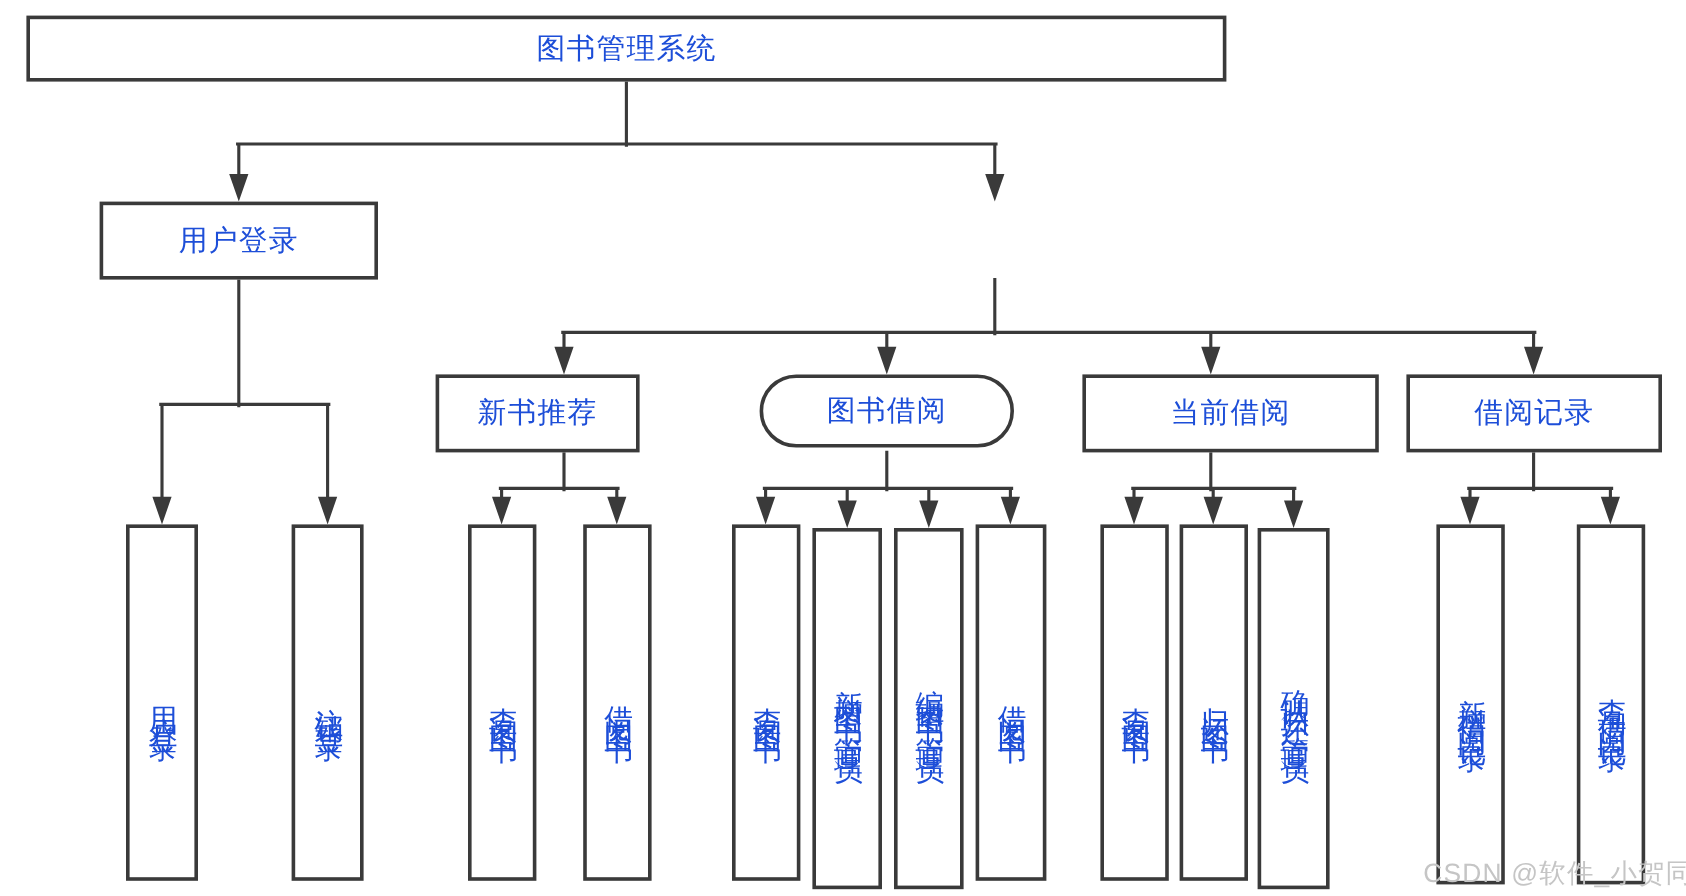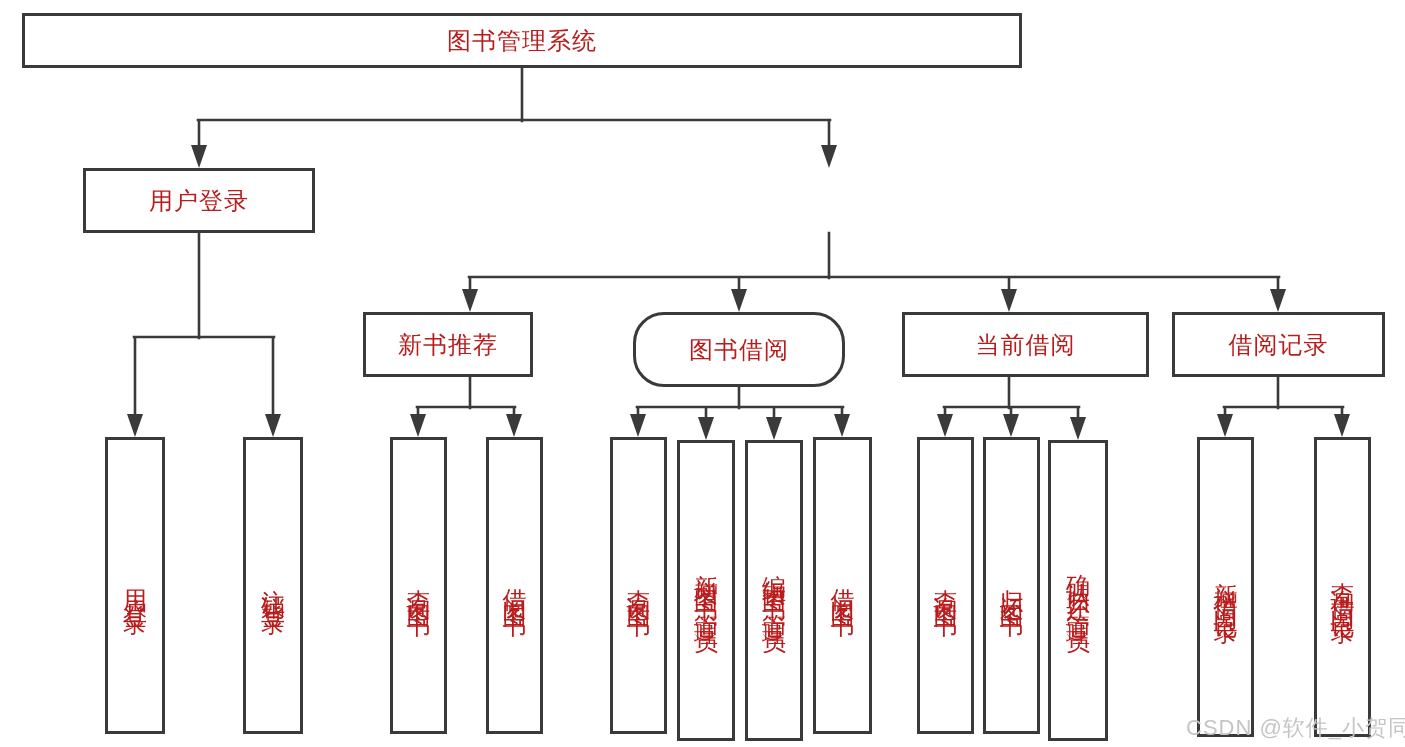--- a/index.html
+++ b/index.html
@@ -29,21 +29,21 @@
   }
   .wires .arrow {
     fill: #3a3a3a;
     stroke: none;
   }
   .node {
     position: absolute;
     box-sizing: border-box;
     background: #ffffff;
     border: 3px solid #3a3a3a;
-    color: #b91c1c;
+    color: #1d4ed8;
     display: flex;
     align-items: center;
     justify-content: center;
     line-height: 1;
     z-index: 2;
   }
   .node.h {
     font-size: 24px;
     letter-spacing: 1px;
   }
@@ -125,21 +125,21 @@
       M1070 417 L1086 417 L1078 440 Z
       M1217 414 L1233 414 L1225 437 Z
       M1334 414 L1350 414 L1342 437 Z"></path>
   </svg>
 
   <div class="node h" style="left:22px; top:13px; width:1000px; height:55px;">图书管理系统</div>
 
   <div class="node h" style="left:83px; top:168px; width:232px; height:65px;">用户登录</div>
 
   <div class="node h" style="left:363px; top:312px; width:170px; height:65px;">新书推荐</div>
-  <div class="node h" style="left:633px; top:312px; width:212px; height:75px;border-radius:31px;">图书借阅</div>
+  <div class="node h" style="left:633px; top:312px; width:212px; height:61px;border-radius:31px;">图书借阅</div>
   <div class="node h" style="left:902px; top:312px; width:247px; height:65px;">当前借阅</div>
   <div class="node h" style="left:1172px; top:312px; width:213px; height:65px;">借阅记录</div>
 
   <div class="node v" style="left:105px; top:437px; width:60px; height:297px;">用户登录</div>
   <div class="node v" style="left:243px; top:437px; width:60px; height:297px;">注销登录</div>
 
   <div class="node v" style="left:390px; top:437px; width:57px; height:297px;">查询图书</div>
   <div class="node v" style="left:486px; top:437px; width:57px; height:297px;">借阅图书</div>
 
   <div class="node v" style="left:610px; top:437px; width:57px; height:297px;">查询图书</div>

